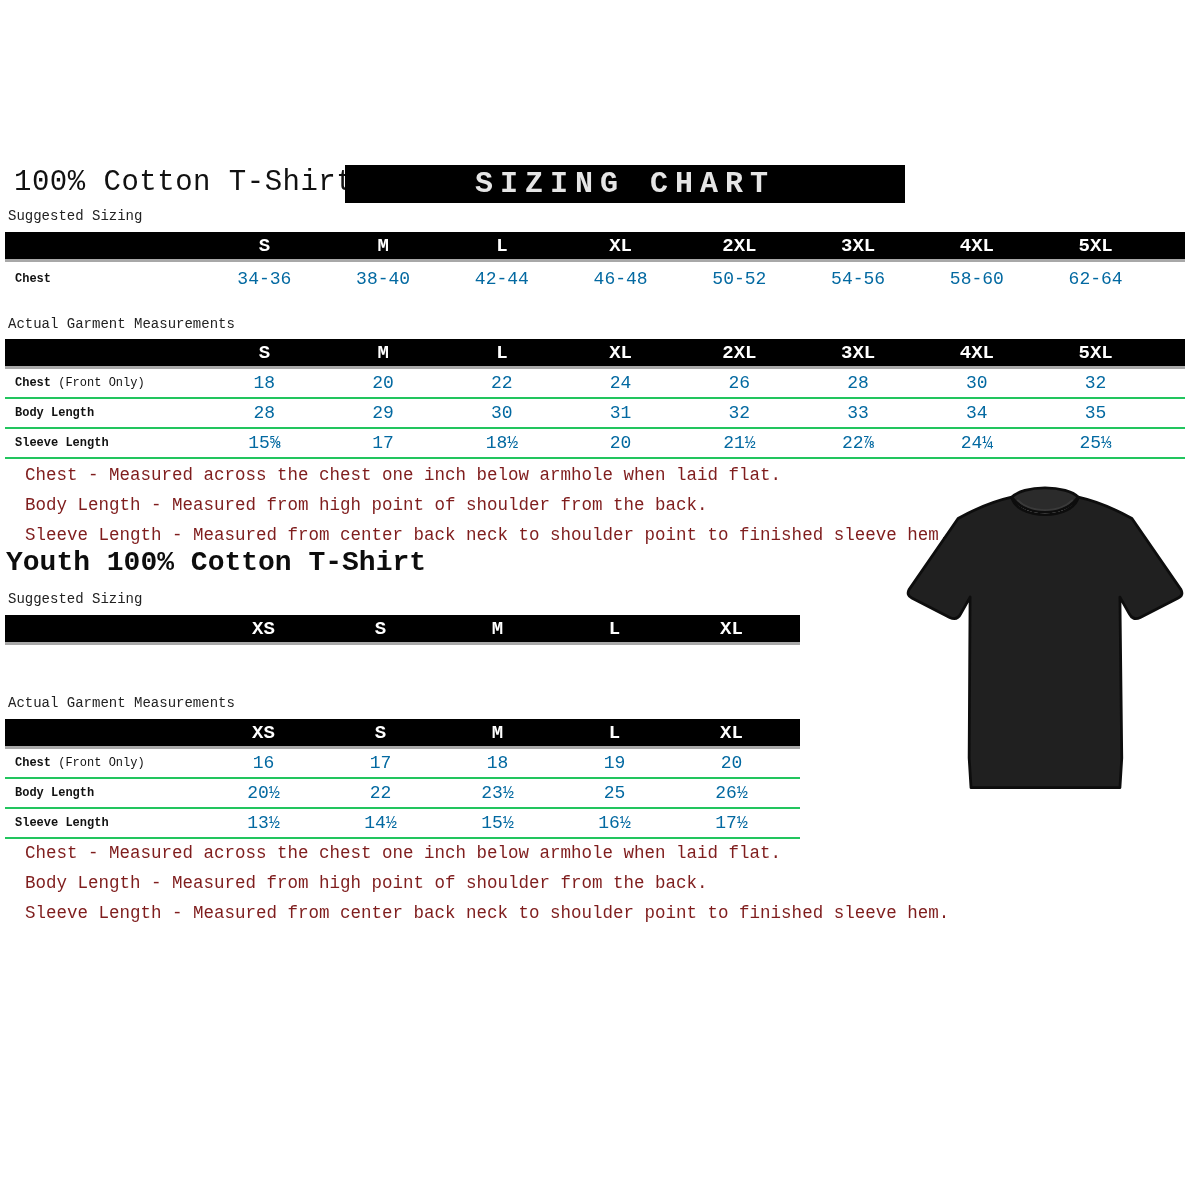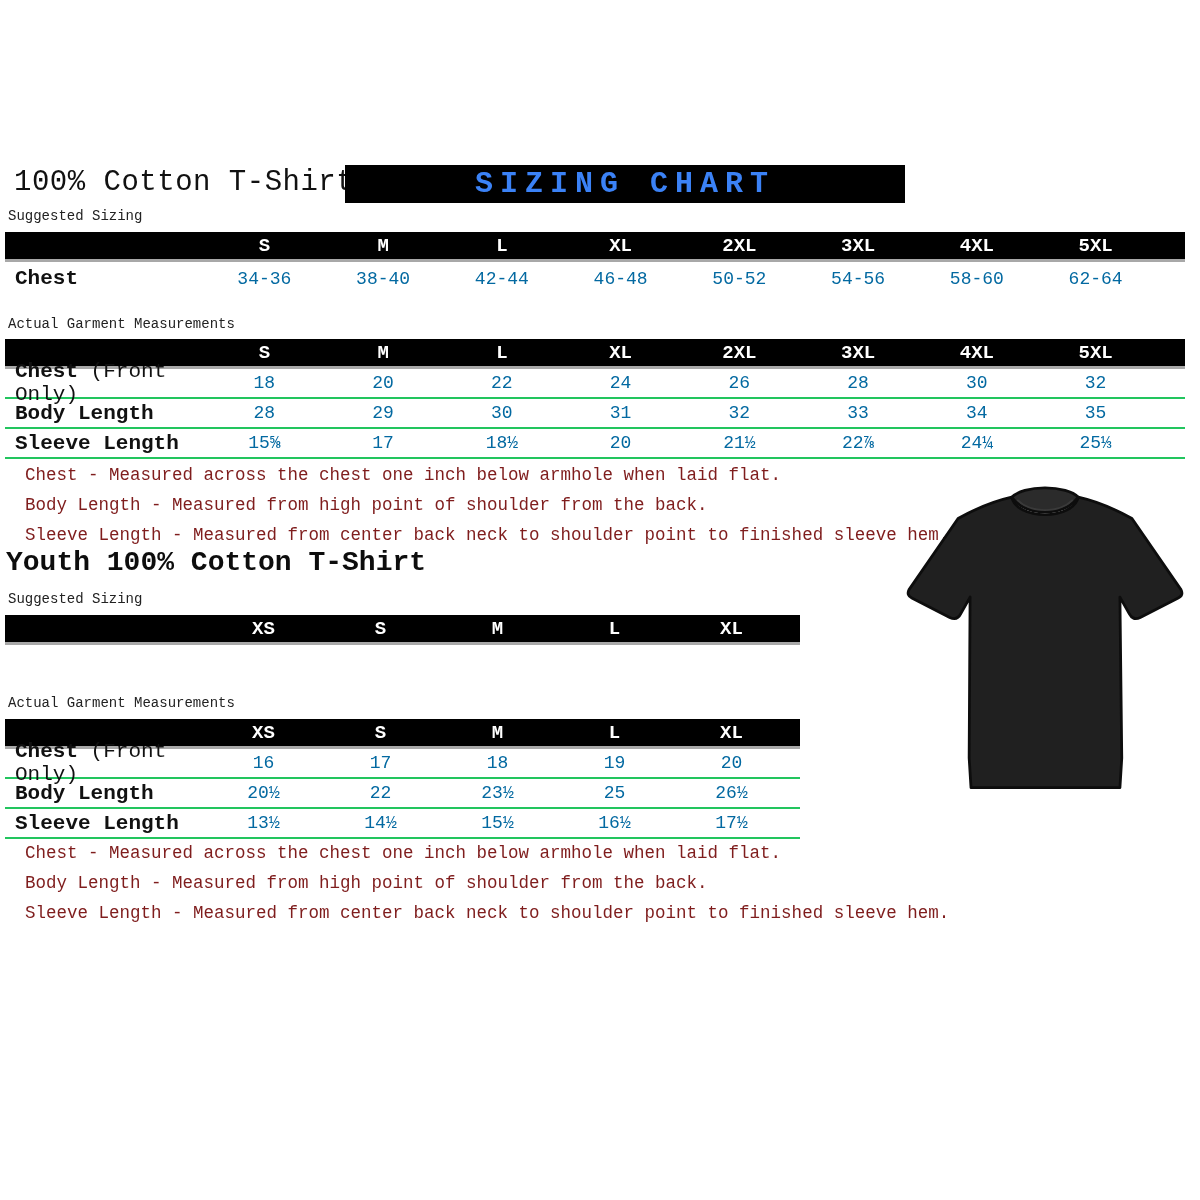--- a/index.html
+++ b/index.html
@@ -7,32 +7,32 @@
     position:relative;width:1200px;height:1200px;background:#ffffff;
     font-family:Liberation Mono, monospace;color:#1a1a1a;overflow:hidden;border-radius:24px;
   }
   
   .header-row{position:absolute;left:0;top:165px;width:1200px;height:42px;}
   .page-title{position:absolute;left:14px;top:1px;font-size:29px;font-weight:400;color:#111;letter-spacing:0.5px;}
   .banner{
     position:absolute;left:345px;top:0;width:560px;height:38px;background:#000;
     display:flex;align-items:center;justify-content:center;
   }
-  .banner span{color:#3b82f6;font-weight:bold;font-size:30px;letter-spacing:7px;}
+  .banner span{color:#e5e5e5;font-weight:bold;font-size:30px;letter-spacing:7px;}
   .section-label{position:absolute;left:8px;font-size:14px;color:#222;}
   
   .tbl{position:absolute;left:5px;}
   .tbl .bar{
     background:#000;height:27px;display:flex;align-items:center;
     border-bottom:3px solid #a8a8a8;
   }
   .tbl .bar .lab{width:200px;}
   .tbl .bar .c{flex:1;text-align:center;color:#fff;font-weight:bold;font-size:19px;}
   .tbl .row{display:flex;align-items:center;}
-  .tbl .row .lab{width:200px;font-size:21px;font-weight:bold;padding-left:10px;box-sizing:border-box;color:#111;}
+  .tbl .row .lab{width:200px;font-size:12px;font-weight:bold;padding-left:10px;box-sizing:border-box;color:#111;}
   .tbl .row .lab .sfx{font-weight:400;}
   .tbl .row .c{flex:1;text-align:center;font-size:18px;color:#0369a1;}
   .sp-adult{width:30px;flex:none;}
   .sp-youth{width:10px;flex:none;}
   .adult-w{width:1180px;}
   .youth-w{width:795px;}
   .sug-row{height:33px;}
   .meas-row{height:28px;border-bottom:2px solid #22c55e;}
   
   .notes{position:absolute;left:14px;font-size:17.5px;color:#7f1d1d;line-height:30px;margin-left:11px;}

